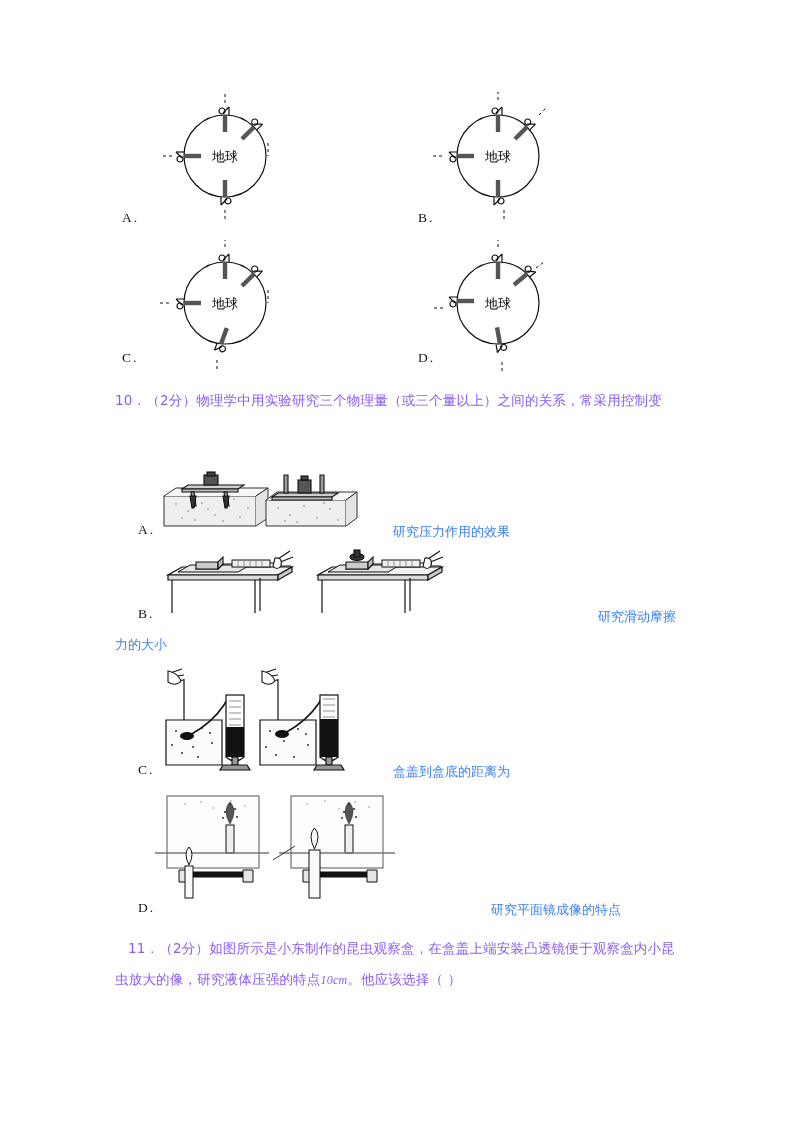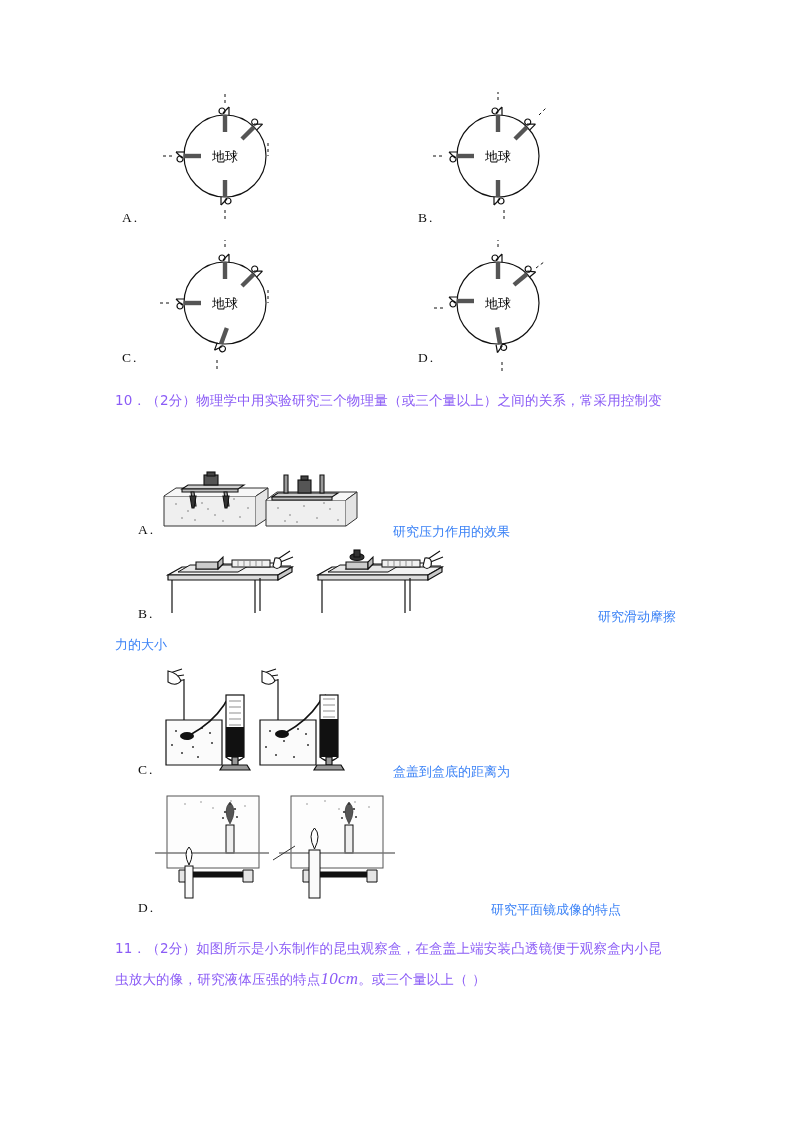--- a/index.html
+++ b/index.html
@@ -26,21 +26,21 @@
   
   .qtext {
     position: absolute;
     font-family: "DejaVu Sans", "Liberation Sans", sans-serif;
     font-size: 13.5px;
     line-height: 20px;
     color: #8b5cf6;
     letter-spacing: 0.2px;
     white-space: nowrap;
   }
-  .ital { font-family: "Liberation Serif", serif; font-style: italic; font-size: 17px;}
+  .ital { font-family: "Liberation Serif", serif; font-style: italic; font-size: 12px;}
 
   
   .optletter {
     position: absolute;
     font-family: "Liberation Serif","DejaVu Serif", serif;
     font-size: 13.5px;
     letter-spacing: 2px;
     color: #111;
   }
   .optcaption {
@@ -524,18 +524,18 @@
 
       <g>
         <rect x="154" y="60" width="11" height="48" fill="#fafafa" stroke="#111" stroke-width="1"></rect>
         <path d="M159.5,59 q-7,-14 0,-21 q7,7 0,21" fill="#fff" stroke="#111" stroke-width="1"></path>
       </g>
     </svg>
   </div>
   <div class="optletter" style="left:138px; top:900px;">D.</div>
   <div class="optcaption" style="left:482px; top:901px;margin-left:9px;">研究平面镜成像的特点</div>
 
-  <div class="qtext" style="left:115px; top:938px;">11．（2分）如图所示是小东制作的昆虫观察盒，在盒盖上端安装凸透镜便于观察盒内小昆</div>
+  <div class="qtext" style="left:128px; top:938px;">11．（2分）如图所示是小东制作的昆虫观察盒，在盒盖上端安装凸透镜便于观察盒内小昆</div>
   <div class="qtext" style="left:115px; top:969px;">
-    <span>虫放大的像，研究液体压强的特点</span><span class="ital">10cm</span><span>。或三个量以上（     ）</span>
+    <span>虫放大的像，研究液体压强的特点</span><span class="ital">10cm</span><span>。他应该选择（     ）</span>
   </div>
 
 </div>
 
 </body></html>

